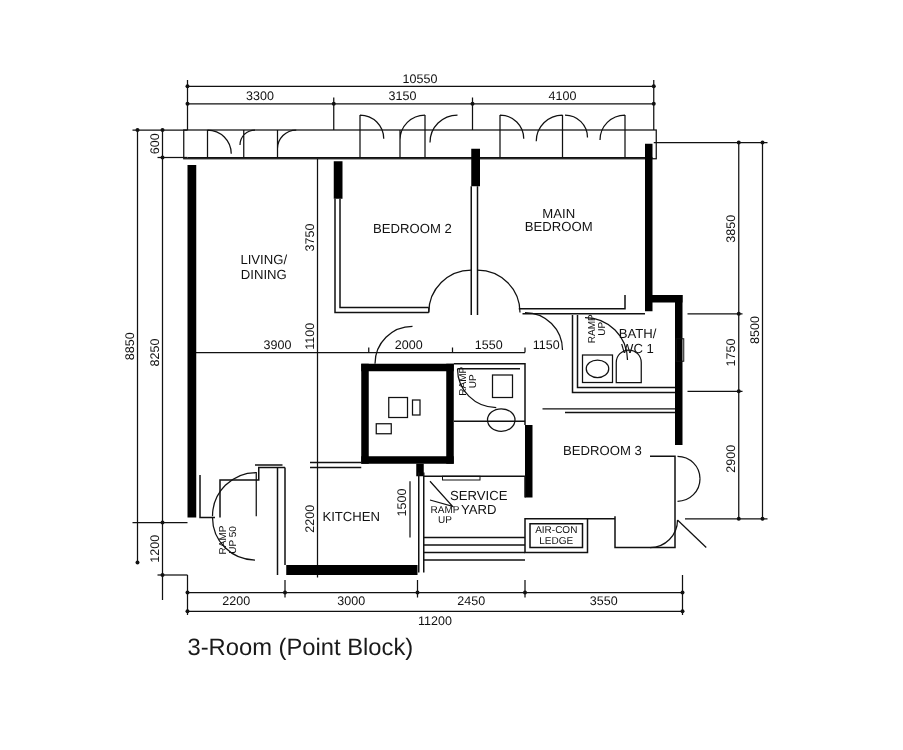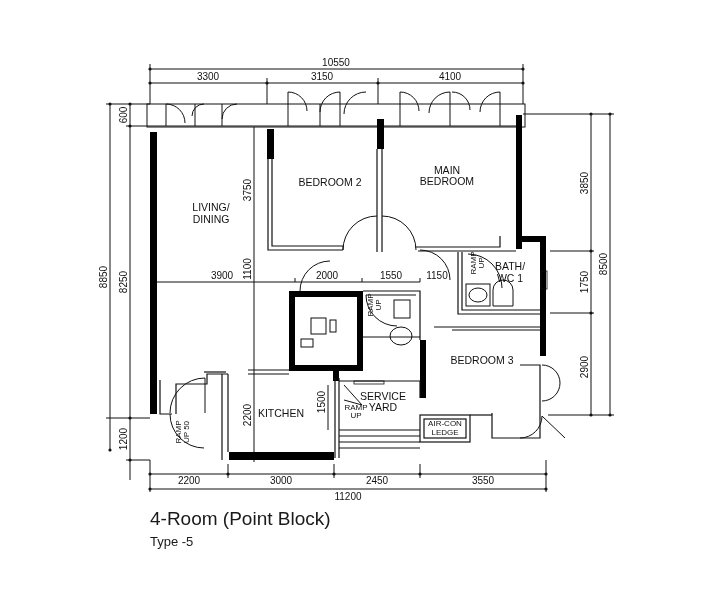--- a/index.html
+++ b/index.html
@@ -260,15 +260,14 @@
     <text class="lbl small" transform="translate(181,432) rotate(-90)" text-anchor="middle">RAMP</text>
     <text class="lbl small" transform="translate(189,432) rotate(-90)" text-anchor="middle">UP 50</text>
     <text class="lbl small" transform="translate(476,263) rotate(-90)" text-anchor="middle">RAMP</text>
     <text class="lbl small" transform="translate(484,263) rotate(-90)" text-anchor="middle">UP</text>
     <text class="lbl small" transform="translate(373,305) rotate(-90)" text-anchor="middle">RAMP</text>
     <text class="lbl small" transform="translate(381,305) rotate(-90)" text-anchor="middle">UP</text>
   </g>
 </svg>
 
 <div class="title-block">
-  <div class="title">4-Room (Point Block)</div>
-  <div class="subtitle">Type -5</div>
+  <div class="title">3-Room (Point Block)</div>
 </div>
 
 </body></html>

